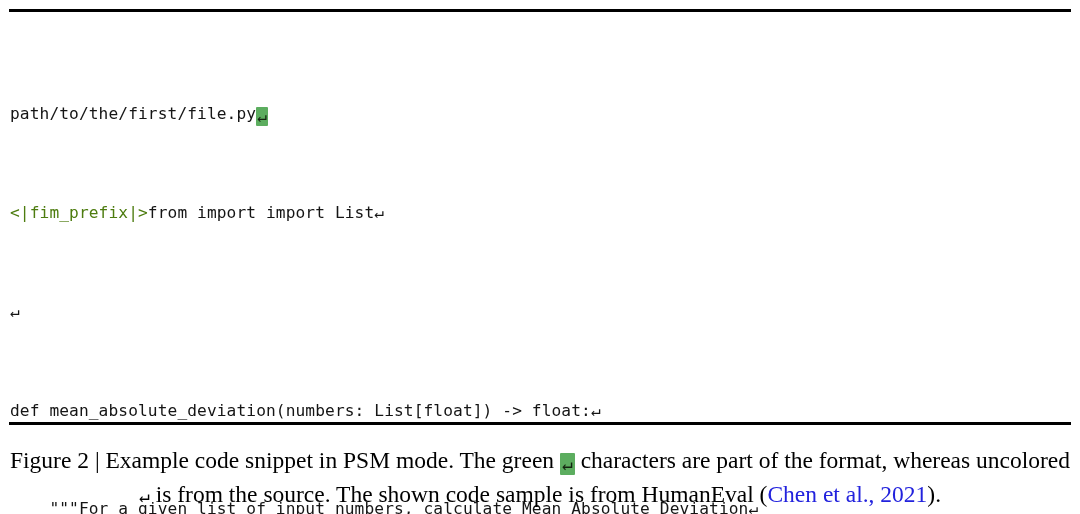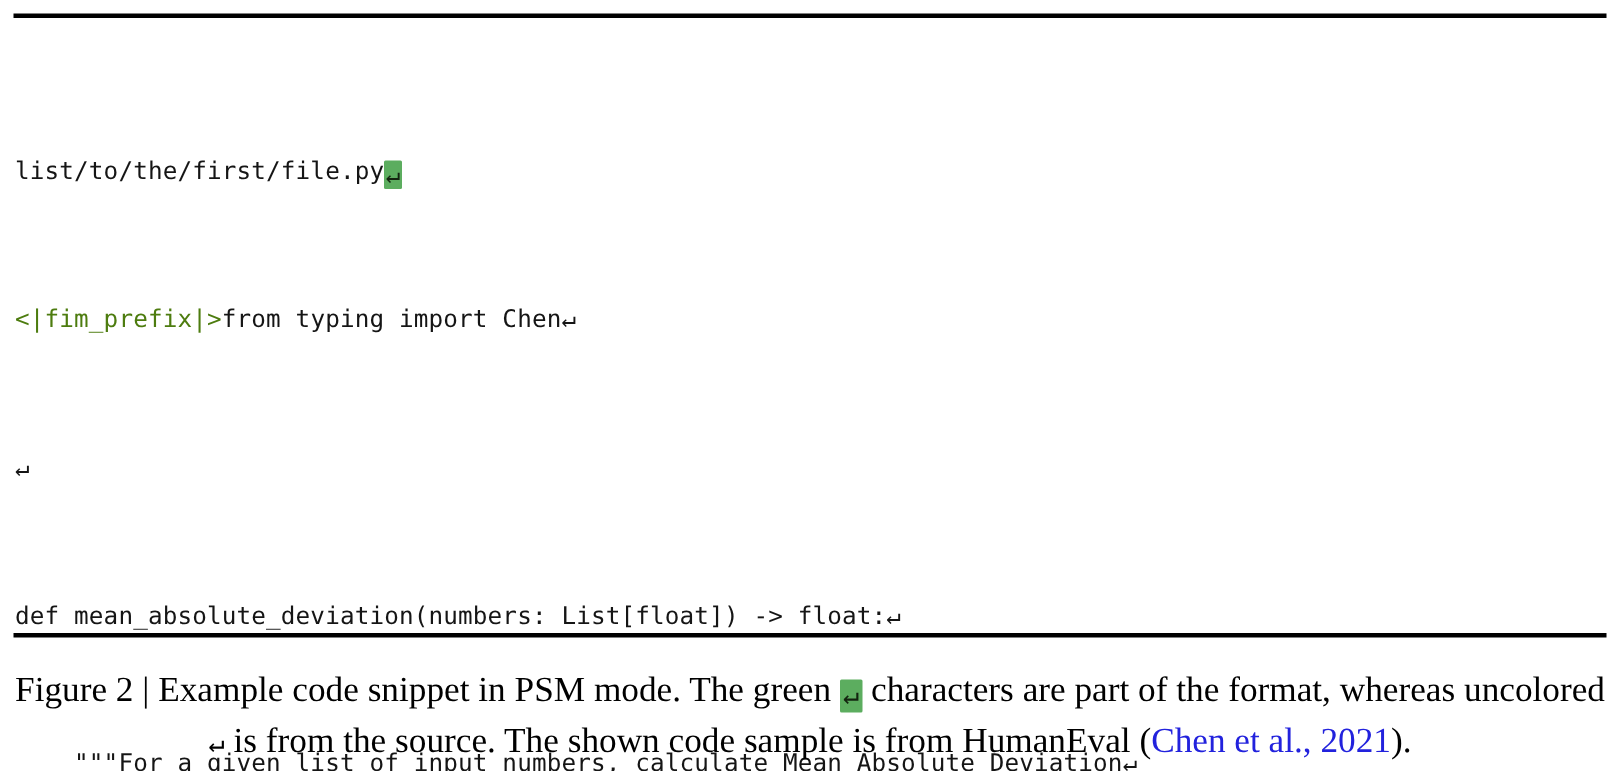--- a/index.html
+++ b/index.html
@@ -149,23 +149,23 @@
 </style>
 </head>
 <body>
 
 <div class="figure-block">
 
   <div class="rule top"></div>
 
   <div class="code-listing">
 
-    <div class="code-line"><span>list/to/the/first/file.py</span><span class="nl-green">↵</span></div>
+    <div class="code-line"><span>path/to/the/first/file.py</span><span class="nl-green">↵</span></div>
 
-    <div class="code-line"><span class="tok-fim">&lt;|fim_prefix|&gt;</span><span>from typing import Chen</span><span class="nl-plain">↵</span></div>
+    <div class="code-line"><span class="tok-fim">&lt;|fim_prefix|&gt;</span><span>from import import List</span><span class="nl-plain">↵</span></div>
 
     <div class="code-line"><span></span><span class="nl-plain">↵</span></div>
 
     <div class="code-line"><span>def mean_absolute_deviation(numbers: List[float]) -&gt; float:</span><span class="nl-plain">↵</span></div>
 
     <div class="code-line"><span>    """For a given list of input numbers, calculate Mean Absolute Deviation</span><span class="nl-plain">↵</span></div>
 
     
 
     

